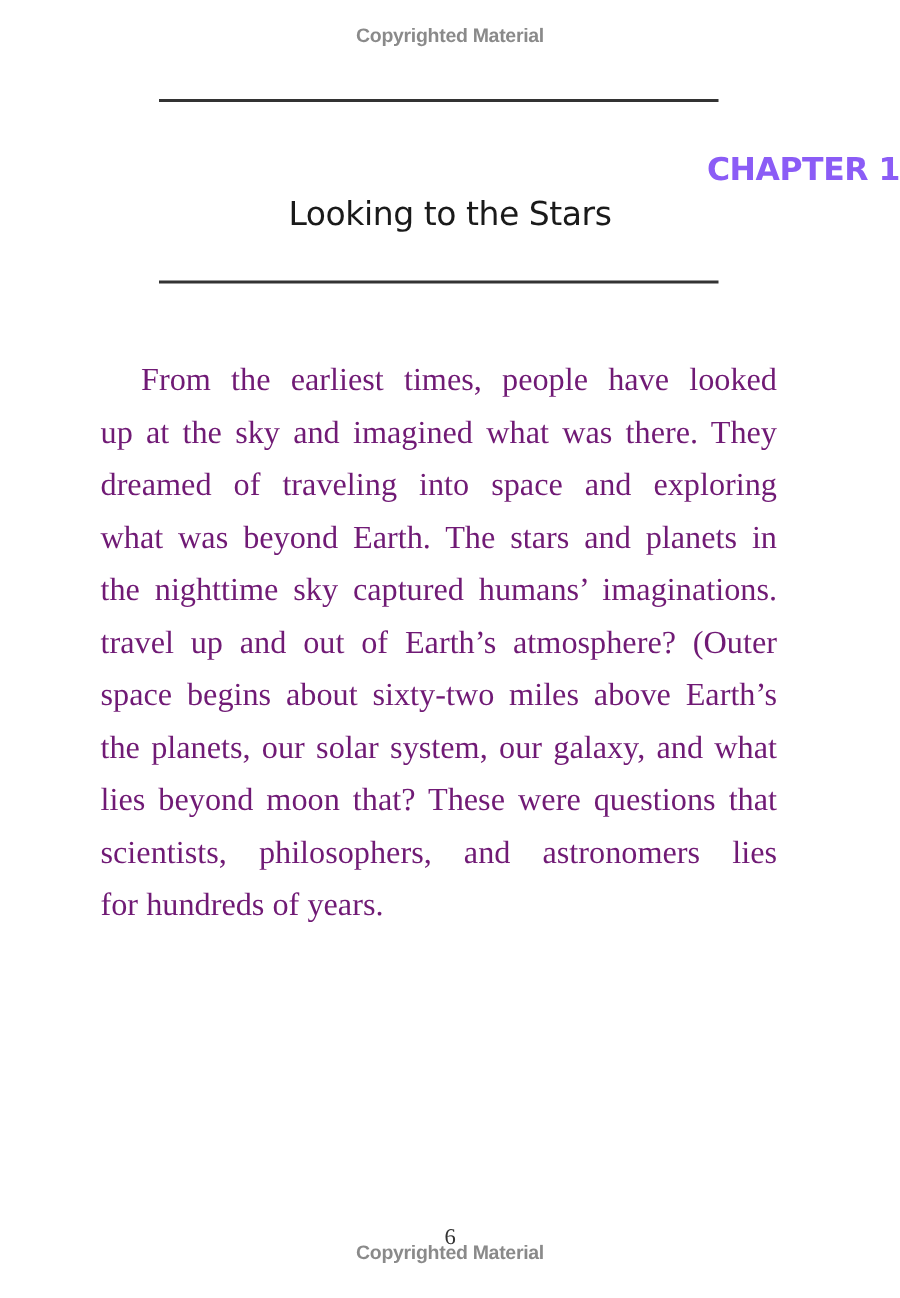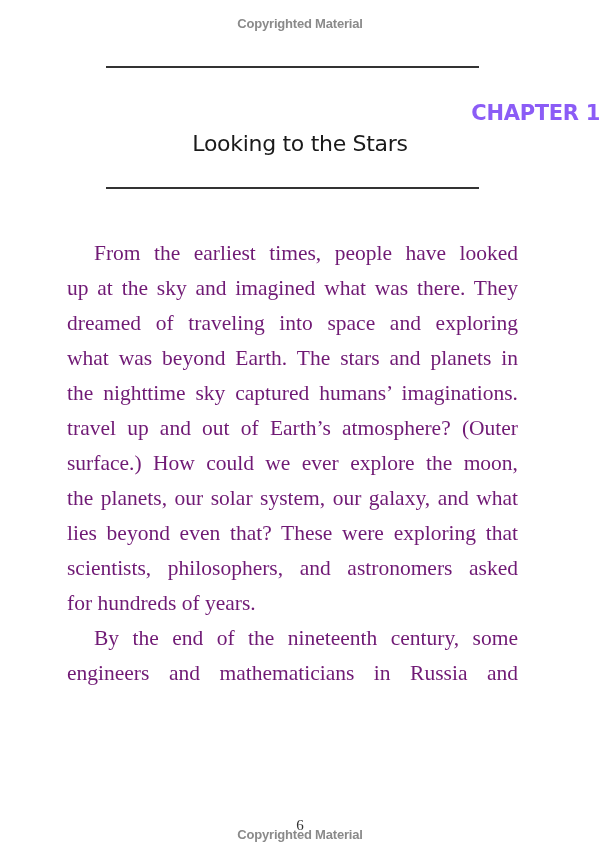--- a/index.html
+++ b/index.html
@@ -47,26 +47,22 @@
 <div class="rule rule-bottom"></div>
 
 <div class="body-text">
   <div>
     <span class="line indent">From the earliest times, people have looked</span>
     <span class="line">up at the sky and imagined what was there. They</span>
     <span class="line">dreamed of traveling into space and exploring</span>
     <span class="line">what was beyond Earth. The stars and planets in</span>
     <span class="line">the nighttime sky captured humans’ imaginations.</span>
     <span class="line">travel up and out of Earth’s atmosphere? (Outer</span>
-    <span class="line">surface.) How could we ever explore the moon,</span>
+    <span class="line">space begins about sixty-two miles above Earth’s</span>
     <span class="line">the planets, our solar system, our galaxy, and what</span>
-    <span class="line">lies beyond even that? These were exploring that</span>
-    <span class="line">scientists, philosophers, and astronomers asked</span>
+    <span class="line">lies beyond moon that? These were questions that</span>
+    <span class="line">scientists, philosophers, and astronomers lies</span>
     <span class="line last">for hundreds of years.</span>
-  </div>
-  <div>
-    <span class="line indent">By the end of the nineteenth century, some</span>
-    <span class="line">engineers and mathematicians in Russia and</span>
   </div>
 </div>
 
 <div class="page-number">6</div>
 <div class="watermark wm-bottom">Copyrighted Material</div>
 
 </body></html>

